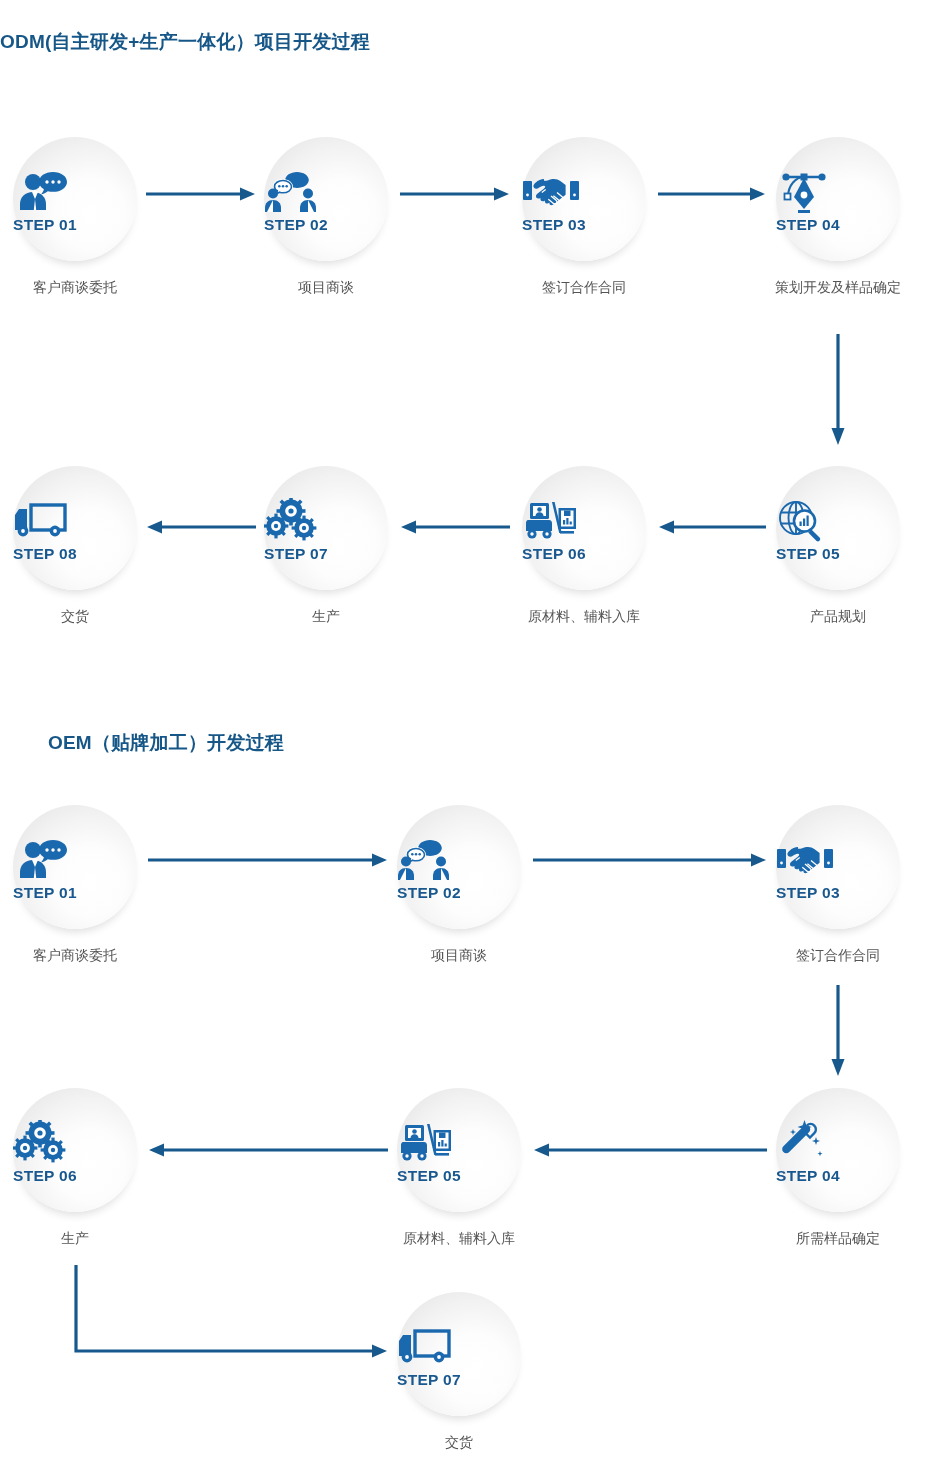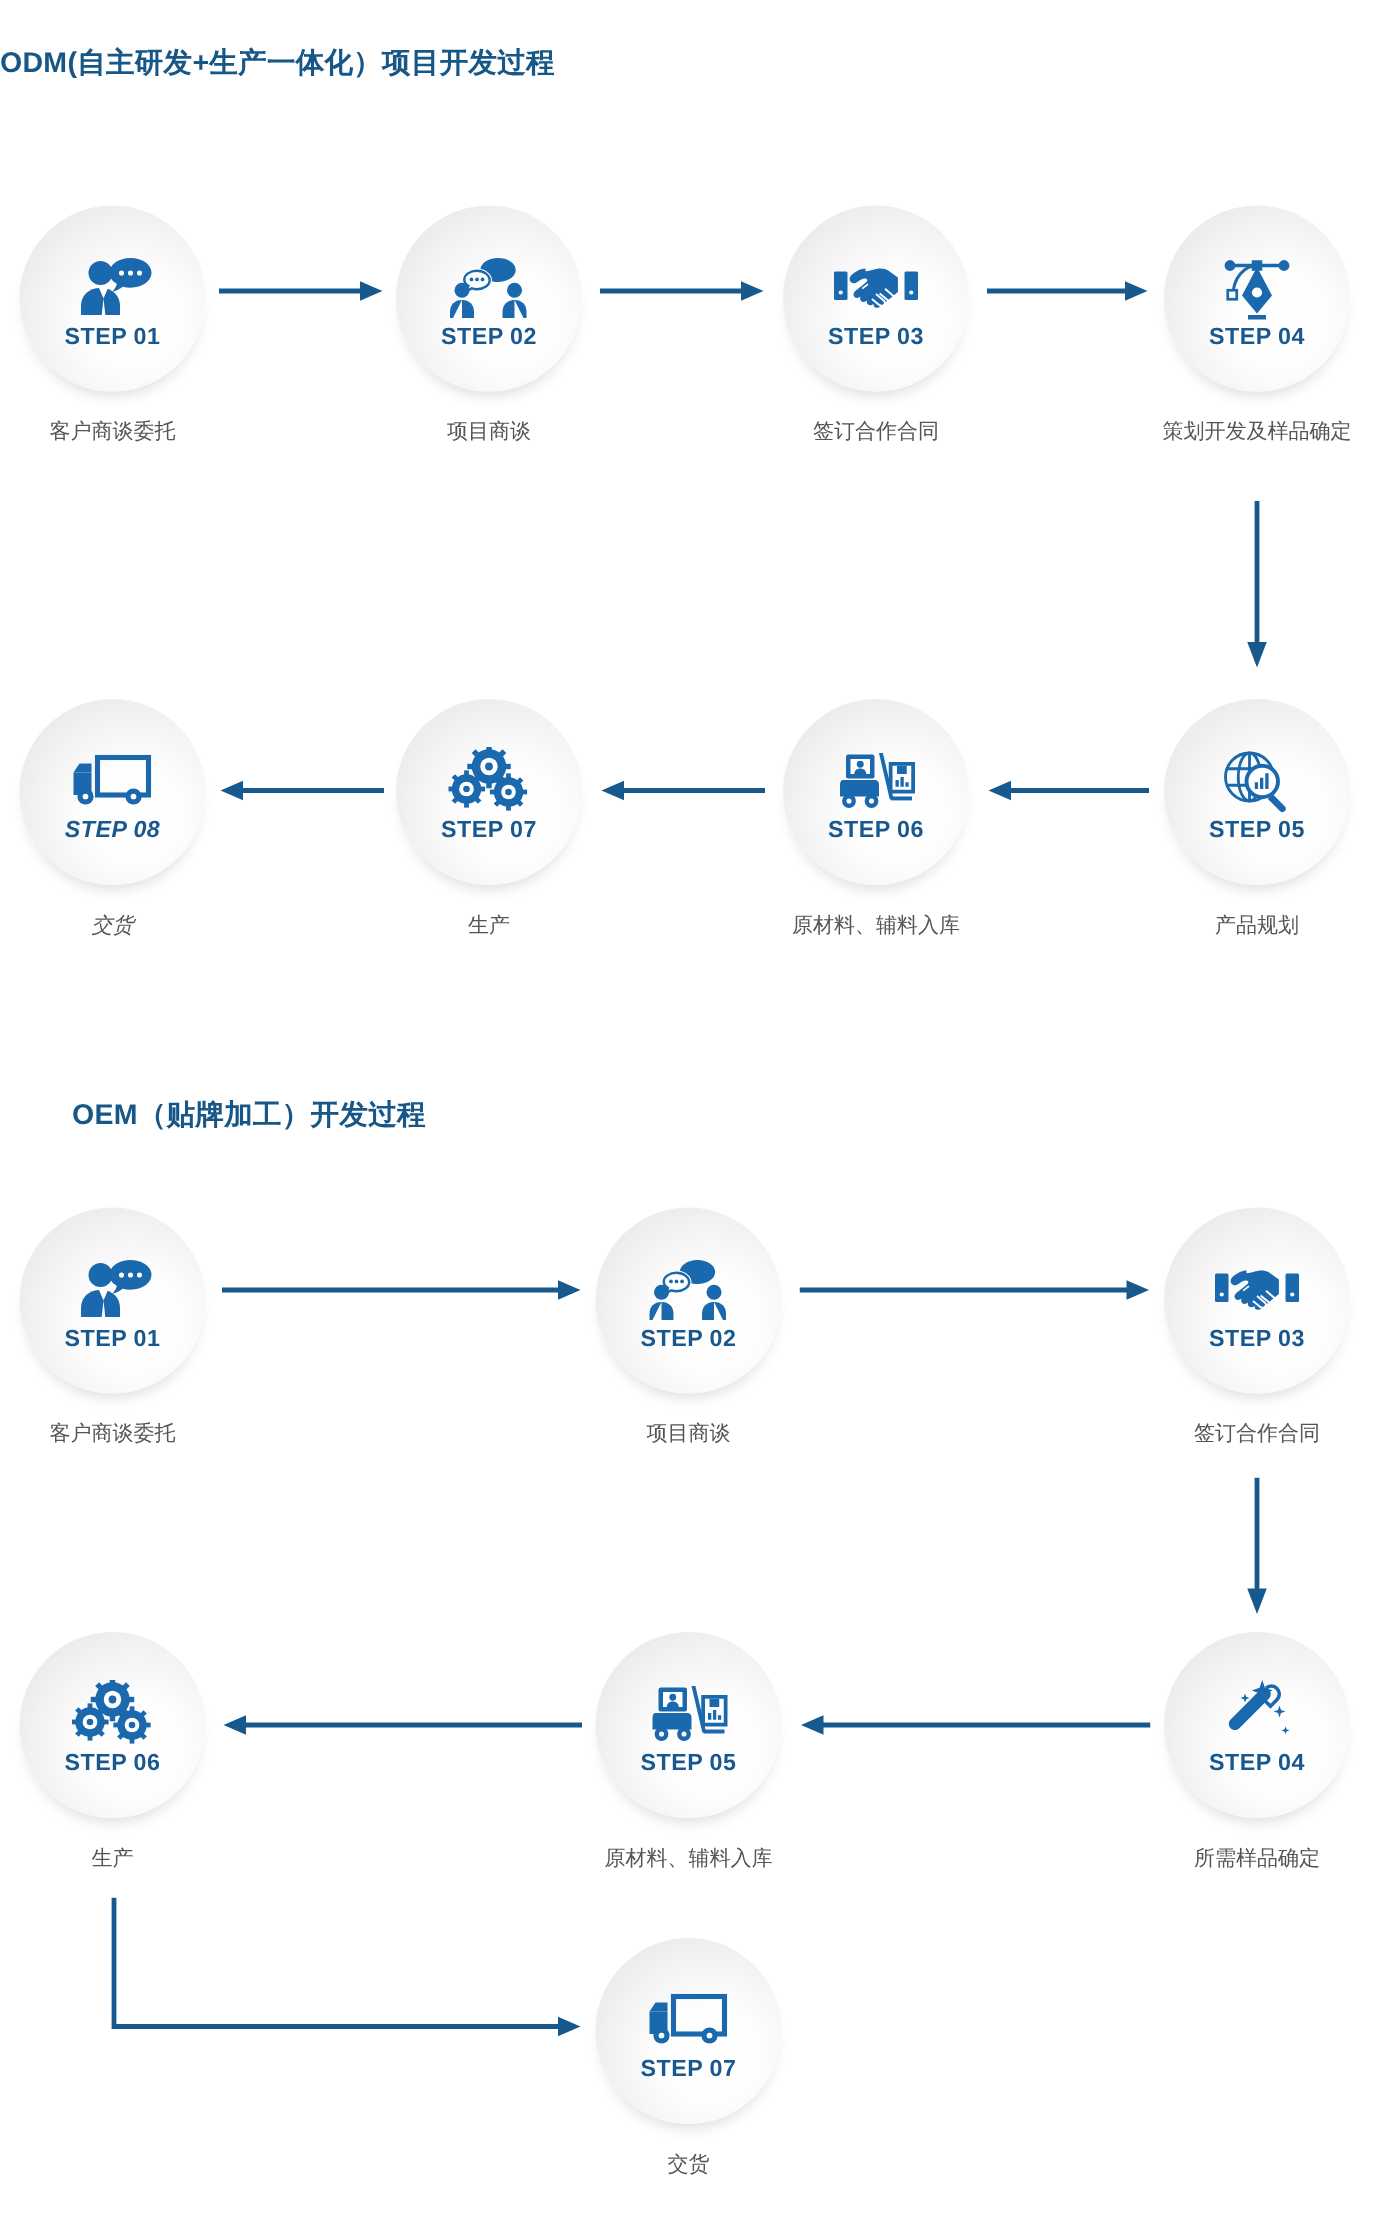--- a/index.html
+++ b/index.html
@@ -37,21 +37,21 @@
   .circle {
     position: absolute;
     left: 0; top: 0;
     width: 124px;
     height: 124px;
     border-radius: 50%;
     background: radial-gradient(circle at 62% 62%, #ffffff 0%, #fdfdfd 32%, #f2f2f2 62%, #e6e6e6 88%, #e2e2e2 100%);
     box-shadow: 0 7px 9px -4px rgba(0,0,0,0.13);
     display: flex;
     flex-direction: column;
-    align-items: center;
+    align-items: flex-start;
     justify-content: center;
     box-sizing: border-box;
   }
   .circle::after {
     content: "";
     position: absolute;
     left: 14%;
     bottom: -7px;
     width: 72%;
     height: 12px;
@@ -292,21 +292,21 @@
             <circle r="2.2"></circle>
           </g>
         </g>
       </svg>
     </div>
     <div class="step-num">STEP 07</div>
   </div>
   <div class="step-label">生产</div>
 </div>
 
-<div class="step" style="left:13px; top:466px;font-style:italic;">
+<div class="step" style="left:13px; top:466px;">
   <div class="circle">
     <div class="icon-wrap">
       <svg width="56" height="40" viewBox="0 0 56 40">
         <g fill="#1a68ad">
           <path d="M2 14h12v15H2z"></path>
           <path d="M2 14 L6 8 H14 v6z"></path>
           <rect x="18" y="4" width="34" height="25" fill="none" stroke="#1a68ad" stroke-width="3.4"></rect>
           <circle cx="10" cy="30" r="5.4"></circle>
           <circle cx="42" cy="30" r="5.4"></circle>
           <circle cx="10" cy="30" r="1.9" fill="#ffffff"></circle>

